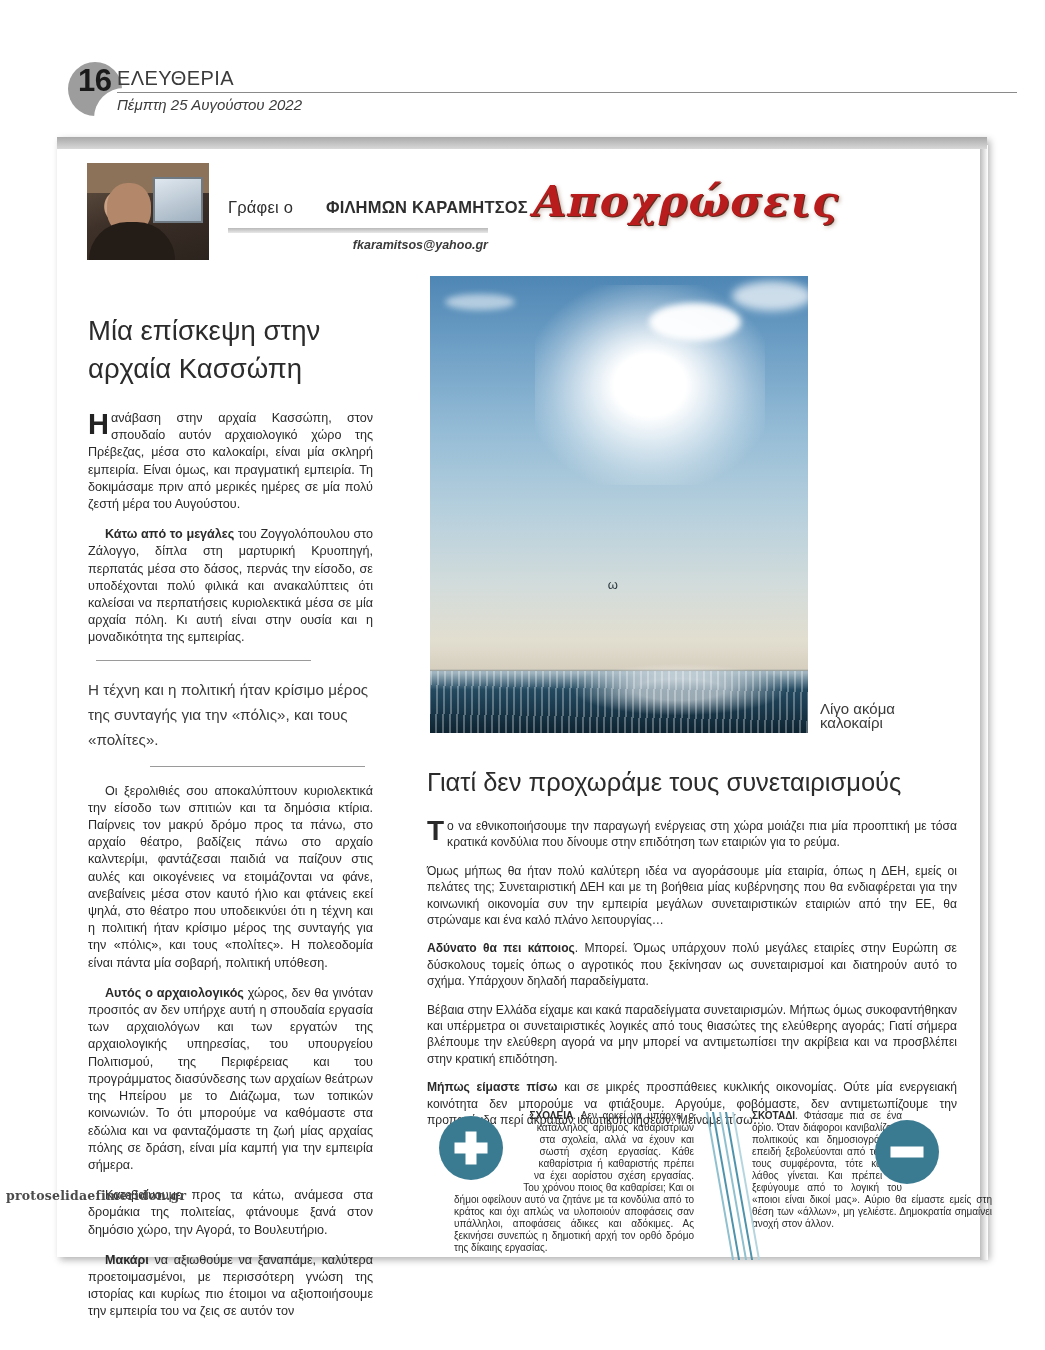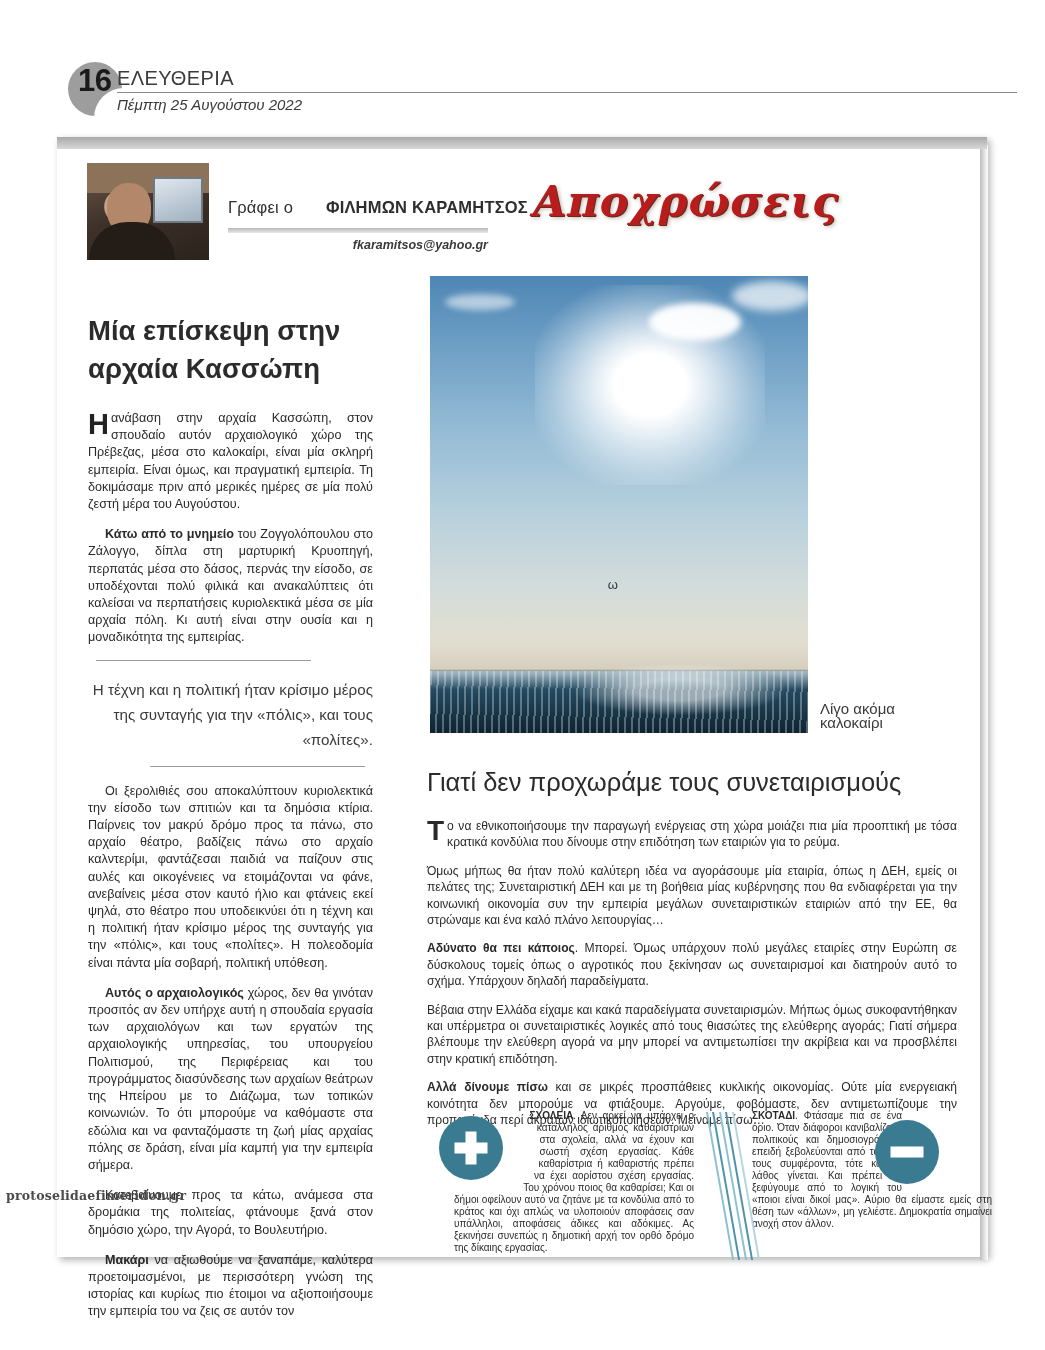--- a/index.html
+++ b/index.html
@@ -168,21 +168,21 @@
   #left-col {
     position: absolute;
     left: 88px; top: 312px;
     width: 285px;
   }
   .headline-1 {
     font-size: 27.5px;
     line-height: 38px;
     color: #2b2b2b;
     margin: 0 0 22px 0;
-    font-weight: 700;
+    font-weight: 400;
   }
   .body-p {
     font-size: 12.6px;
     line-height: 17.2px;
     text-align: justify;
     margin: 0 0 13px 0;
     color: #2a2a2a;
   }
   .body-p.indent { text-indent: 17px; }
   .body-p b { font-weight: 700; }
@@ -203,21 +203,21 @@
   }
 
   .quote-rule-top {
     width: 215px; height: 1px;
     background: #9a9a9a;
     margin: 8px 0 16px 8px;
   }
   .pull-quote {
     font-size: 15.2px;
     line-height: 25px;
-    text-align: right;
+    text-align: left;
     color: #3b3b3b;
     margin: 0;
   }
   .quote-rule-bottom {
     width: 215px; height: 1px;
     background: #9a9a9a;
     margin: 14px 0 16px 62px;
   }
 
   
@@ -446,21 +446,21 @@
 <div id="brand-logo">Αποχρώσεις</div>
 
 <div id="left-col">
   <h1 class="headline-1">Μία επίσκεψη στην αρχαία Κασσώπη</h1>
 
   <p class="dropcap-p">
     <span class="dc">H</span><span>ανάβαση στην αρχαία Κασσώπη, στον σπουδαίο αυτόν αρχαιολογικό χώρο της Πρέβεζας, μέσα στο καλοκαίρι, είναι μία σκληρή εμπειρία. Είναι όμως, και πραγματική εμπειρία. Τη δοκιμάσαμε πριν από μερικές ημέρες σε μία πολύ ζεστή μέρα του Αυγούστου.</span>
   </p>
 
   <p class="body-p indent">
-    <b>Κάτω από το μνημείο</b><span> του Ζογγολόπουλου στο Ζάλογγο, δίπλα στη μαρτυρική Κρυοπηγή, περπατάς  μέσα στο δάσος, περνάς την είσοδο, σε υποδέχονται πολύ φιλικά και ανακαλύπτεις ότι καλείσαι να περπατήσεις κυριολεκτικά μέσα σε μία αρχαία πόλη. Κι αυτή είναι στην ουσία και η μοναδικότητα της εμπειρίας.</span>
+    <b>Κάτω από το μεγάλες</b><span> του Ζογγολόπουλου στο Ζάλογγο, δίπλα στη μαρτυρική Κρυοπηγή, περπατάς  μέσα στο δάσος, περνάς την είσοδο, σε υποδέχονται πολύ φιλικά και ανακαλύπτεις ότι καλείσαι να περπατήσεις κυριολεκτικά μέσα σε μία αρχαία πόλη. Κι αυτή είναι στην ουσία και η μοναδικότητα της εμπειρίας.</span>
   </p>
 
   <div class="quote-rule-top"></div>
   <p class="pull-quote">Η τέχνη και η πολιτική ήταν κρίσιμο μέρος της συνταγής για την «πόλις», και τους «πολίτες».</p>
   <div class="quote-rule-bottom"></div>
 
   <p class="body-p indent">Οι ξερολιθιές σου αποκαλύπτουν κυριολεκτικά την είσοδο των σπιτιών και τα δημόσια κτίρια. Παίρνεις τον μακρύ δρόμο προς τα πάνω, στο αρχαίο θέατρο, βαδίζεις πάνω στο αρχαίο καλντερίμι, φαντάζεσαι παιδιά να παίζουν στις αυλές και οικογένειες να ετοιμάζονται να φάνε, ανεβαίνεις μέσα στον καυτό ήλιο και φτάνεις εκεί ψηλά, στο θέατρο που υποδεικνύει ότι η τέχνη και η πολιτική ήταν κρίσιμο μέρος της συνταγής για την «πόλις», και τους «πολίτες». Η πολεοδομία είναι πάντα μία σοβαρή, πολιτική υπόθεση.</p>
 
   <p class="body-p indent">
     <b>Αυτός ο αρχαιολογικός</b><span> χώρος, δεν θα γινόταν προσιτός αν δεν υπήρχε αυτή η σπουδαία εργασία των αρχαιολόγων και των εργατών της αρχαιολογικής υπηρεσίας, του υπουργείου Πολιτισμού, της Περιφέρειας και του προγράμματος διασύνδεσης των αρχαίων θεάτρων της Ηπείρου με το Διάζωμα, των τοπικών κοινωνιών. Το ότι μπορούμε να καθόμαστε στα εδώλια και να φανταζόμαστε τη ζωή μίας αρχαίας πόλης σε δράση, είναι μία καμπή για την εμπειρία σήμερα.</span>
@@ -491,21 +491,21 @@
     <span class="dc">Τ</span><span>ο να εθνικοποιήσουμε την παραγωγή ενέργειας στη χώρα μοιάζει πια μία προοπτική με τόσα κρατικά κονδύλια που δίνουμε στην επιδότηση των εταιριών για το ρεύμα.</span>
   </p>
   <p class="rc-p">Όμως μήπως θα ήταν πολύ καλύτερη ιδέα να αγοράσουμε μία εταιρία, όπως η ΔΕΗ, εμείς οι πελάτες της; Συνεταιριστική ΔΕΗ και με τη βοήθεια μίας κυβέρνησης που θα ενδιαφέρεται για την κοινωνική οικονομία συν την εμπειρία μεγάλων συνεταιριστικών εταιριών από την ΕΕ, θα στρώναμε και ένα καλό πλάνο λειτουργίας…</p>
 
   <p class="rc-p">
     <b>Αδύνατο θα πει κάποιος</b><span>. Μπορεί. Όμως υπάρχουν πολύ μεγάλες εταιρίες στην Ευρώπη σε δύσκολους τομείς όπως ο αγροτικός που ξεκίνησαν ως συνεταιρισμοί και διατηρούν αυτό το σχήμα. Υπάρχουν δηλαδή παραδείγματα.</span>
   </p>
   <p class="rc-p">Βέβαια στην Ελλάδα είχαμε και κακά παραδείγματα συνεταιρισμών. Μήπως όμως συκοφαντήθηκαν και υπέρμετρα οι συνεταιριστικές λογικές από τους θιασώτες της ελεύθερης αγοράς;  Γιατί σήμερα βλέπουμε την ελεύθερη αγορά να μην μπορεί να αντιμετωπίσει την ακρίβεια και να προσβλέπει στην κρατική επιδότηση.</p>
 
   <p class="rc-p">
-    <b>Αλλά δίνουμε πίσω</b><span> και σε μικρές προσπάθειες κυκλικής οικονομίας. Ούτε μία ενεργειακή κοινότητα δεν μπορούμε να φτιάξουμε. Αργούμε, φοβόμαστε, δεν αντιμετωπίζουμε την προπαγάνδα περί άκρατων ιδιωτικοποιήσεων. Μείναμε πίσω…</span>
+    <b>Μήπως είμαστε πίσω</b><span> και σε μικρές προσπάθειες κυκλικής οικονομίας. Ούτε μία ενεργειακή κοινότητα δεν μπορούμε να φτιάξουμε. Αργούμε, φοβόμαστε, δεν αντιμετωπίζουμε την προπαγάνδα περί άκρατων ιδιωτικοποιήσεων. Μείναμε πίσω…</span>
   </p>
 </div>
 
 <div id="bottom-boxes">
 
   <div class="box-text" id="plus-text">
     <span class="runaround"></span>
     <b>ΣΧΟΛΕΙΑ</b><span>. Δεν αρκεί να υπάρχει ο κατάλληλος αριθμός καθαριστριών στα σχολεία, αλλά να έχουν και σωστή σχέση εργασίας. Κάθε καθαρίστρια ή καθαριστής πρέπει να έχει αορίστου σχέση εργασίας. Του χρόνου ποιος θα καθαρίσει; Και οι δήμοι οφείλουν αυτό να ζητάνε με τα κονδύλια από το κράτος και όχι απλώς να υλοποιούν αποφάσεις σαν υπάλληλοι, αποφάσεις άδικες και αδόκιμες. Ας ξεκινήσει συνεπώς η δημοτική αρχή τον ορθό δρόμο της δίκαιης εργασίας.</span>
   </div>
 

